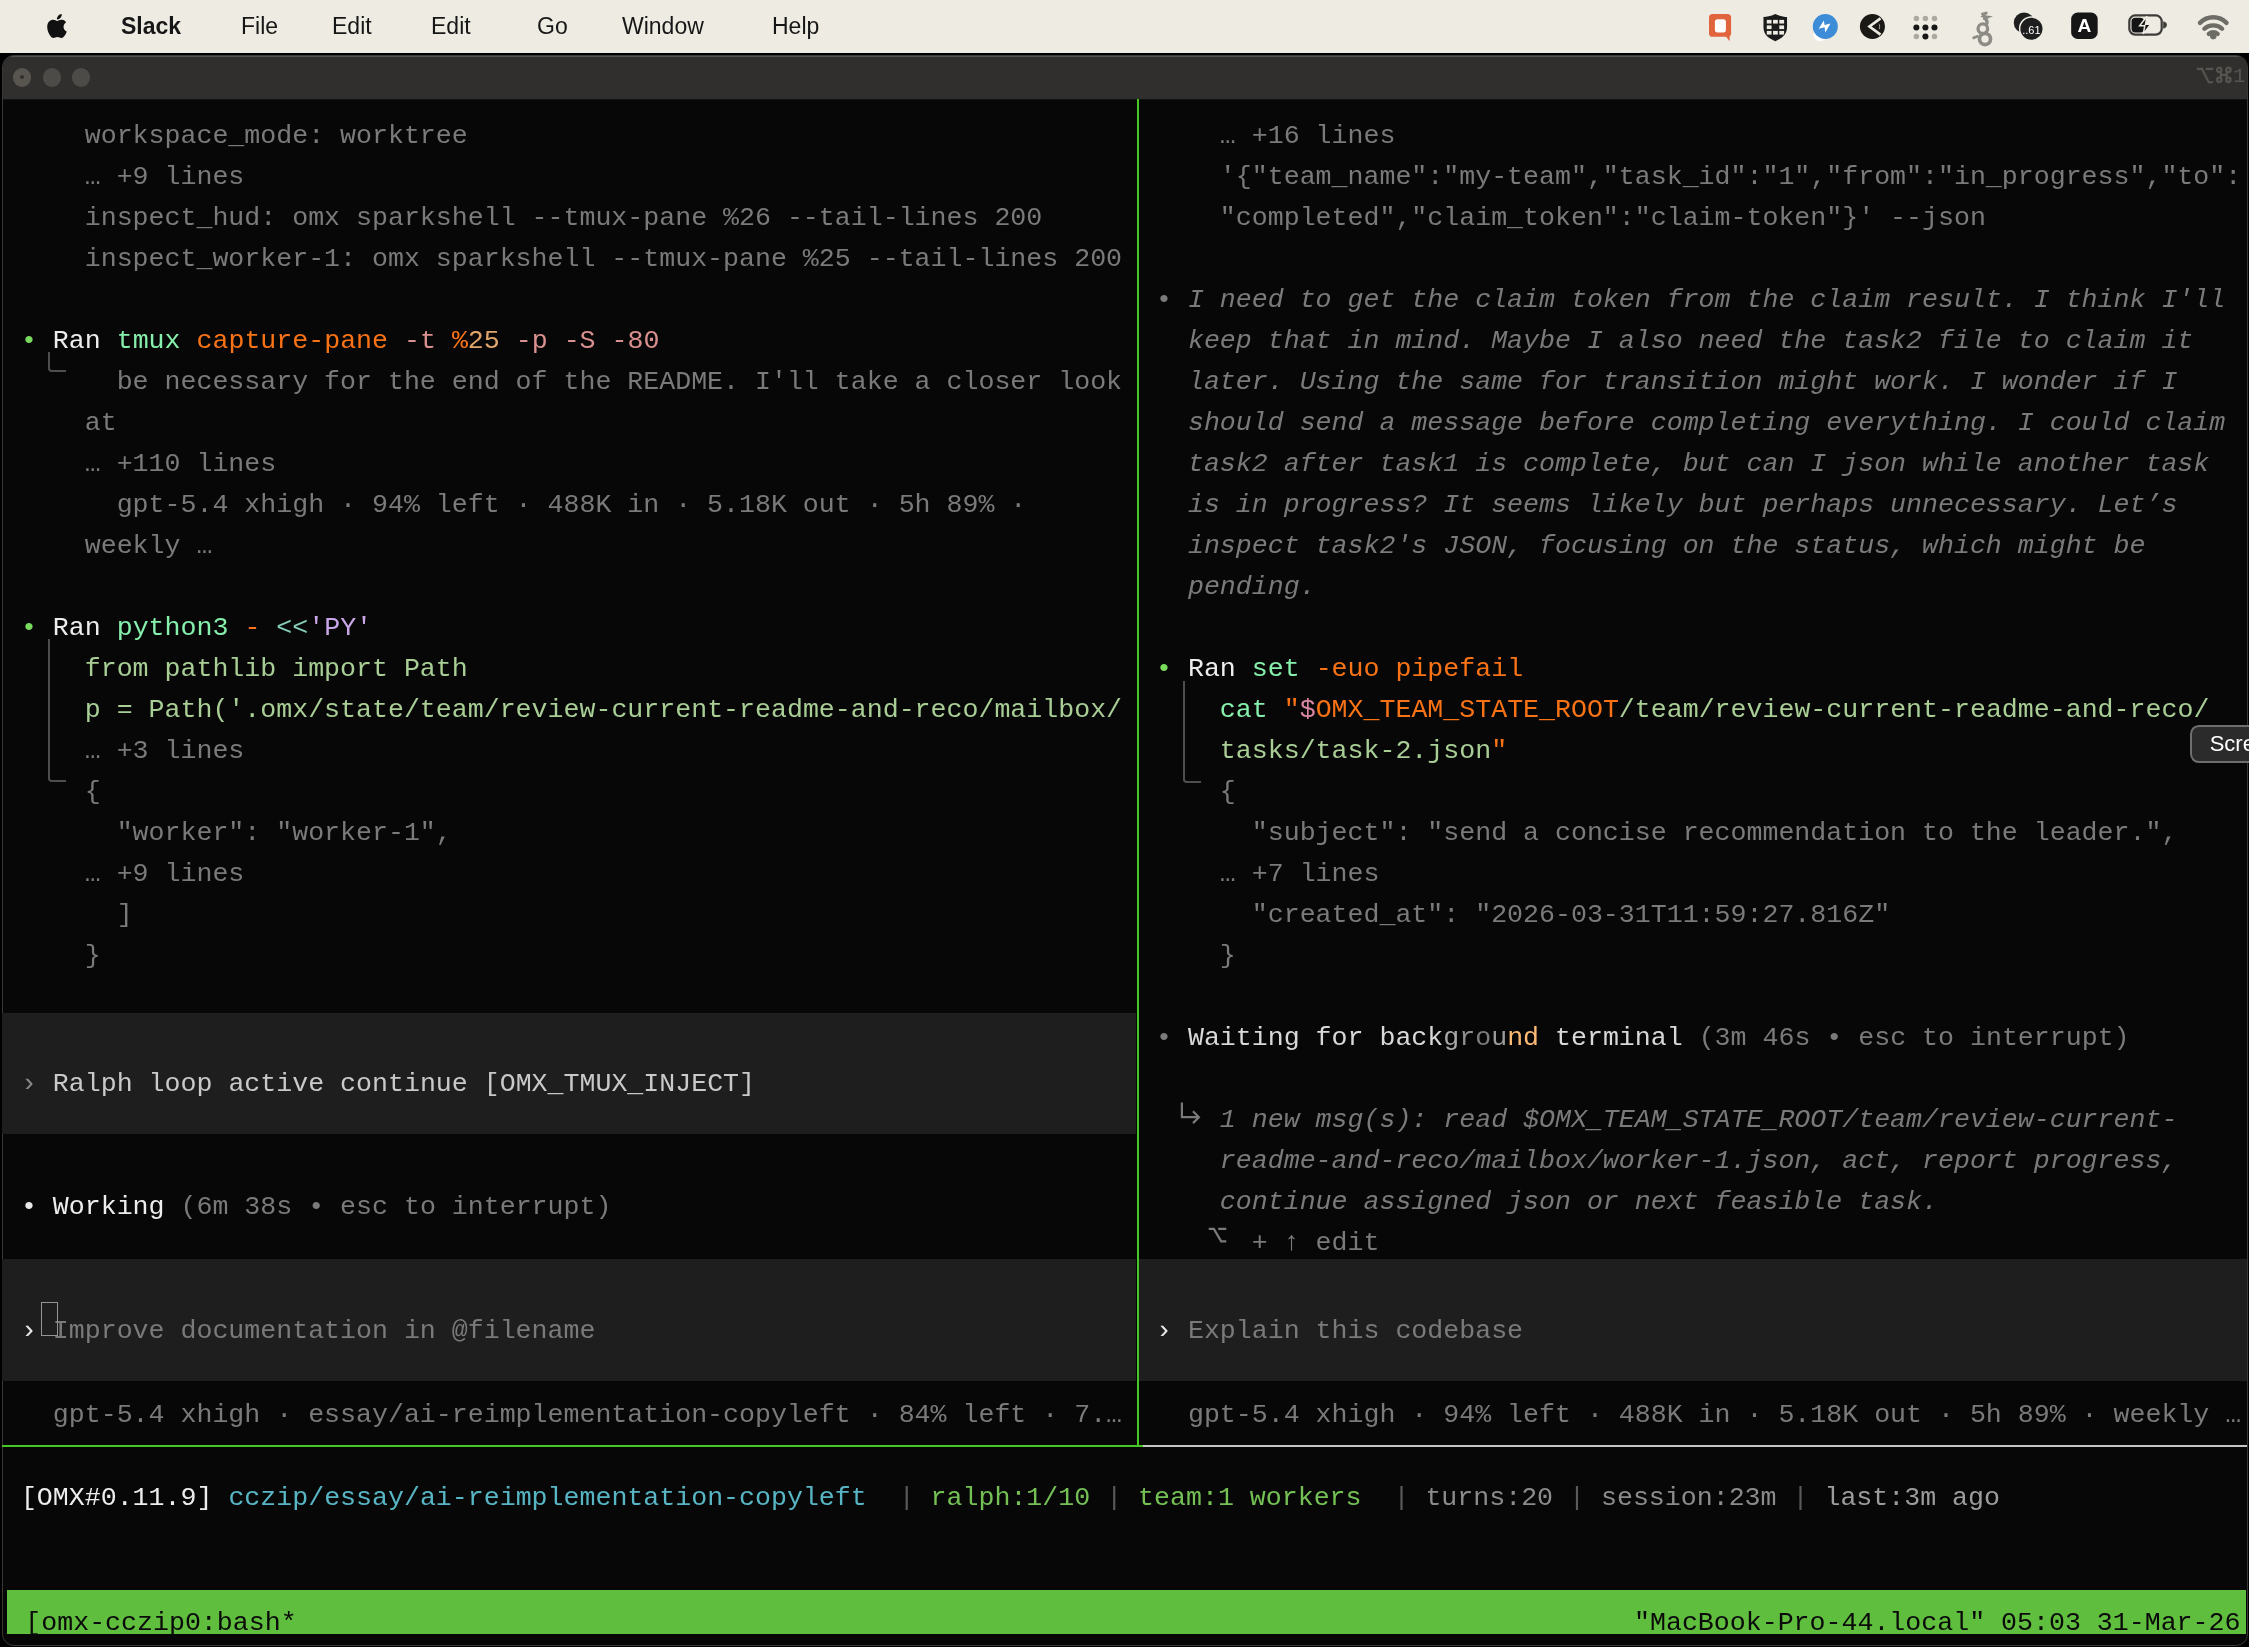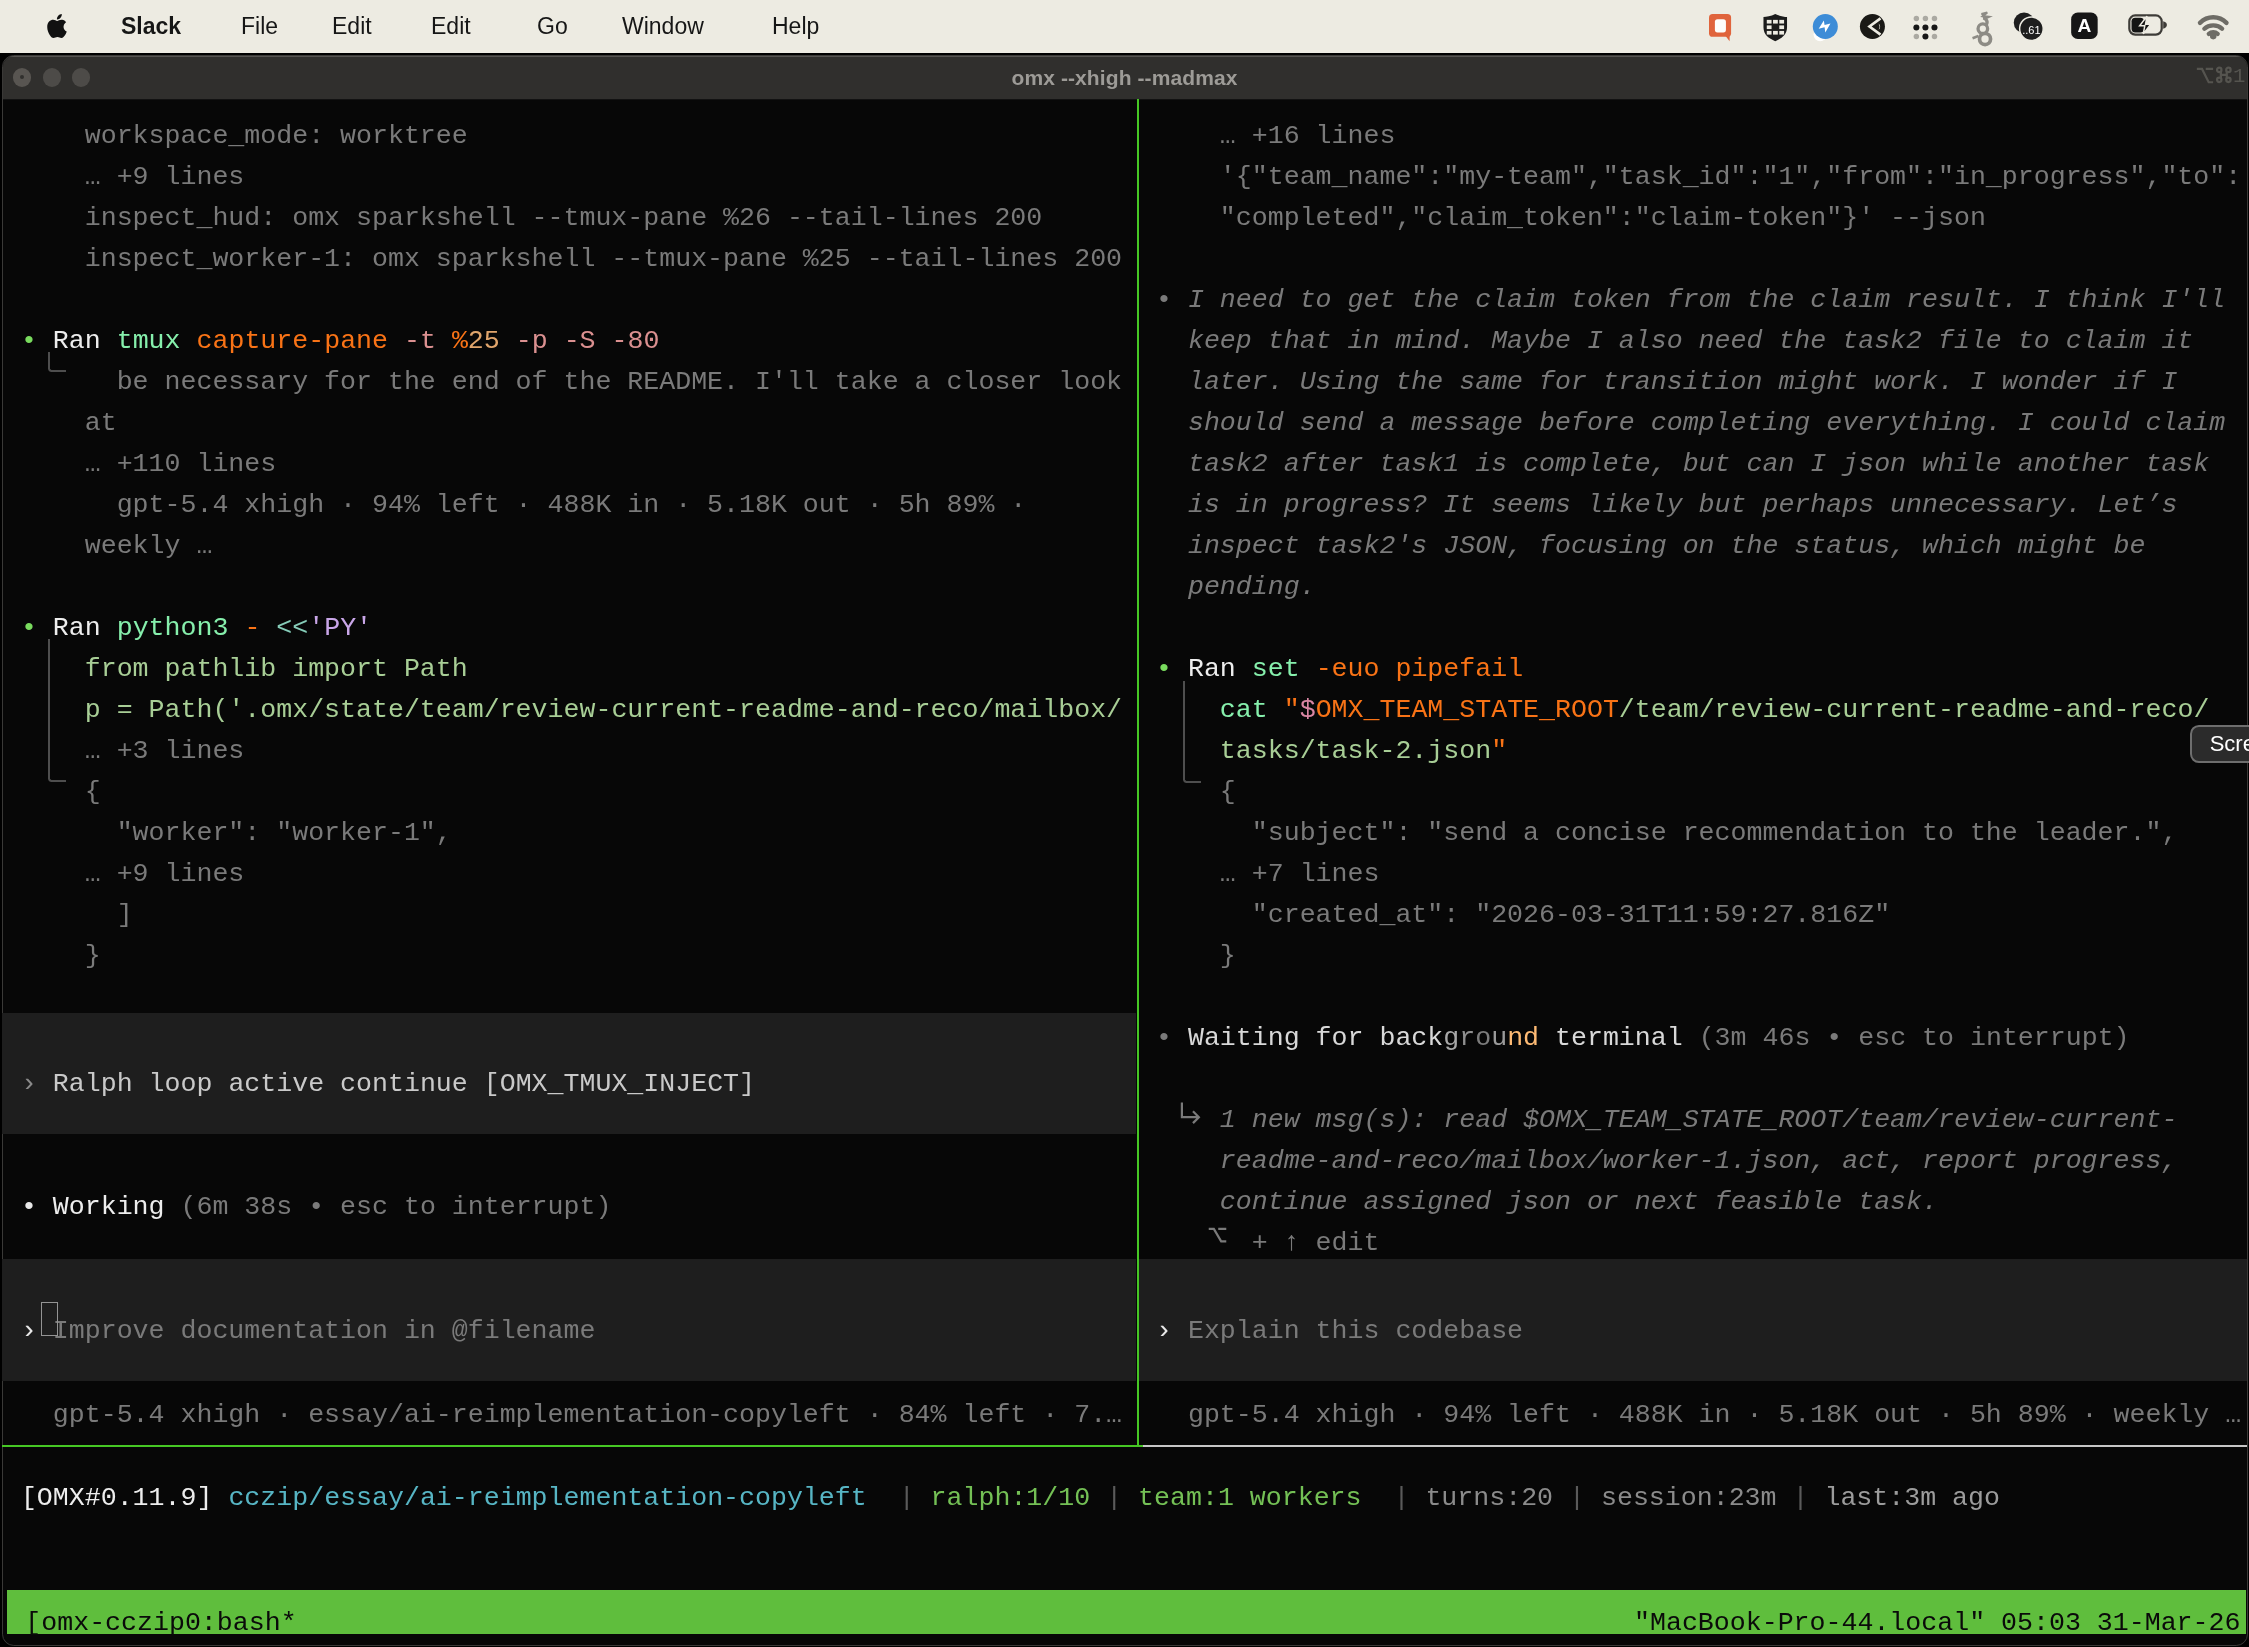--- a/index.html
+++ b/index.html
@@ -137,21 +137,20 @@
           <path d="M6.5 6.5 L6.5 15.5 M6.5 11 L14.5 11 M14.5 6.5 L14.5 15.5"></path>
           <circle cx="4.3" cy="4.3" r="3"></circle>
             <circle cx="16.7" cy="4.3" r="3"></circle>
             <circle cx="4.3" cy="17.7" r="3"></circle>
             <circle cx="16.7" cy="17.7" r="3"></circle>
         </g>
       </g>
       <text x="50" y="22" font-family="Liberation Mono" font-size="28" fill="#55544F">1</text>
     </svg>
   </div>
-  <div id="title">omx --xhigh --madmax</div>
 </div>
 
 <div class="box" style="left:2.2px;top:1013px;width:1134px;height:121px"></div>
 <div class="box" style="left:2.2px;top:1259px;width:1134px;height:122px"></div>
 <div class="box" style="left:1139px;top:1259px;width:1108px;height:122px"></div>
 
 <div style="position:absolute;left:1137px;top:99px;width:1.8px;height:1347px;background:#46C724"></div>
 <div style="position:absolute;left:2.2px;top:1445px;width:1141px;height:1.8px;background:#46C724"></div>
 <div style="position:absolute;left:1143px;top:1445px;width:1104px;height:1.5px;background:#C6C6C6"></div>
 

